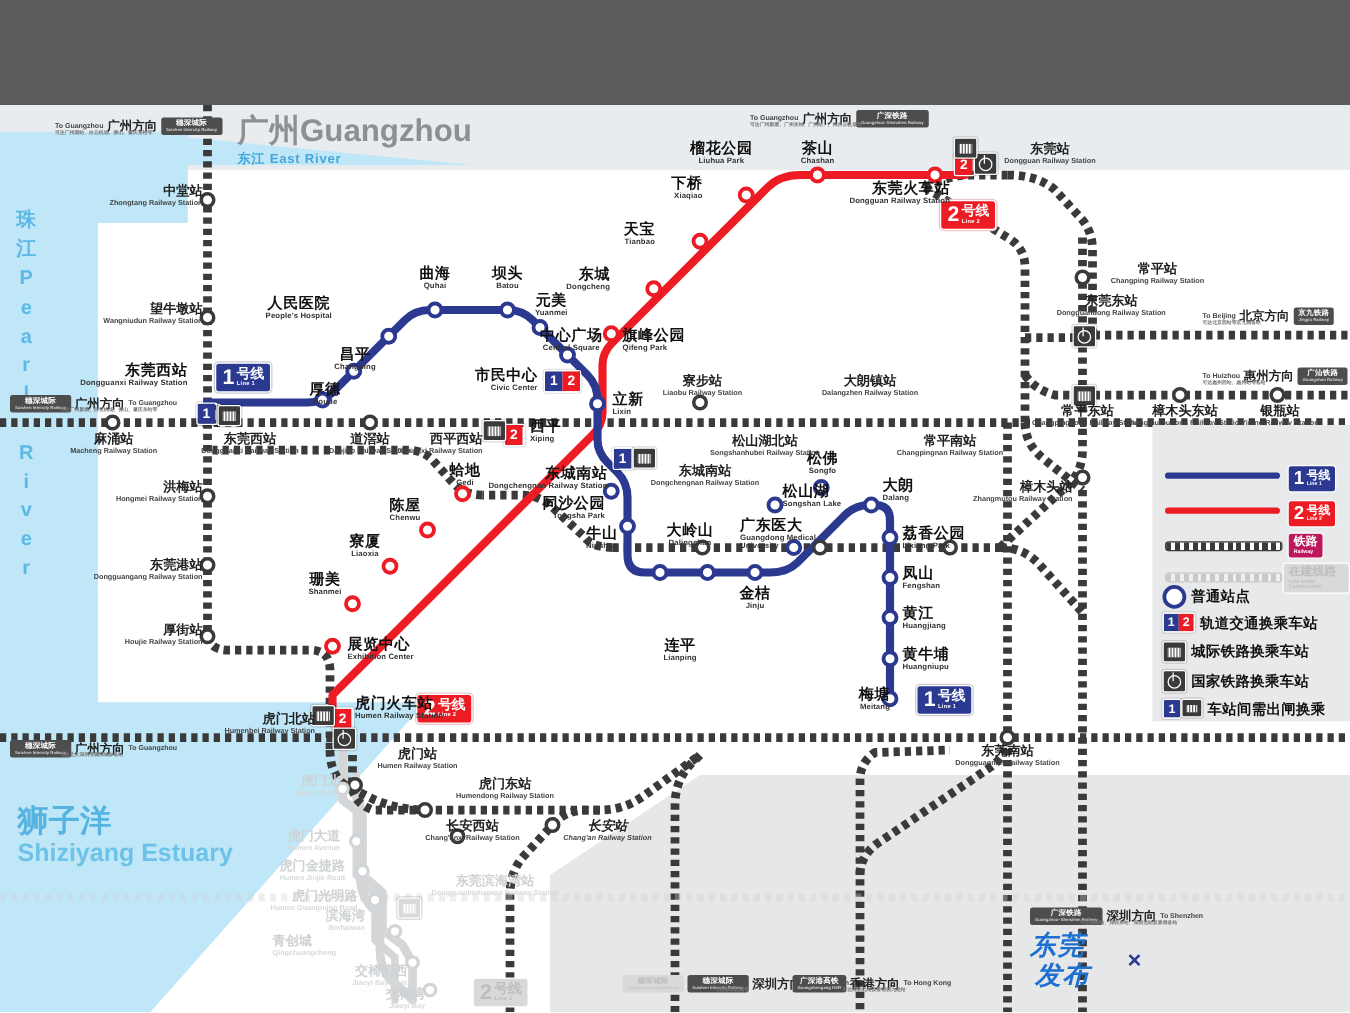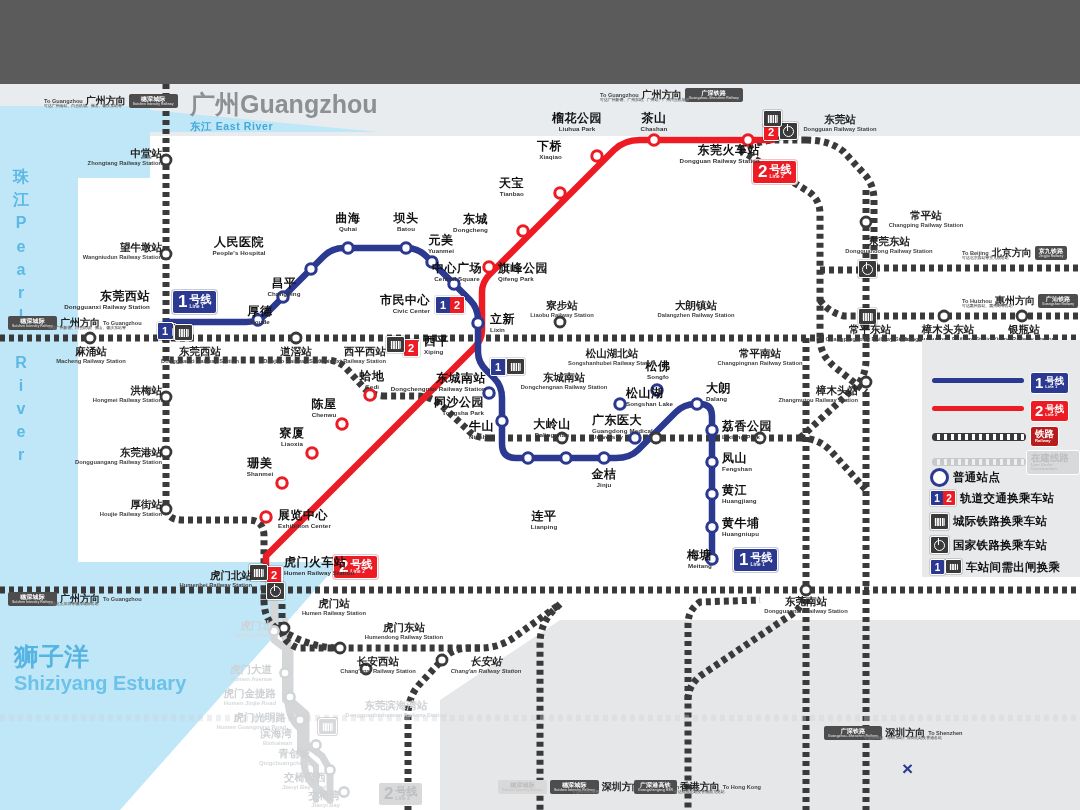--- a/index.html
+++ b/index.html
@@ -79,21 +79,21 @@
   .legline{width:92px;height:5px;border-radius:3px;}
   .legline.l1{background:#2b3990;}
   .legline.l2{background:#ed1c24;}
   .legline.rail{height:6px;background:repeating-linear-gradient(to right,#3a3a3a 0 4px,#ffffff 4px 7px);border:1px solid #3a3a3a;}
   .legline.uc{height:6px;background:repeating-linear-gradient(to right,#c7c9cb 0 4px,#eff0f1 4px 7px);border:1px solid #c7c9cb;}
   .legbadge{position:absolute;border-radius:3px;color:#fff;display:flex;align-items:center;gap:2px;padding:2px 4px 3px 4px;}
   .legbadge .n{font-size:15px;font-weight:bold;line-height:1;}
   .legbadge .s{display:flex;flex-direction:column;line-height:1;}
   .legbadge .s .a{font-size:9.5px;font-weight:bold;}
   .legbadge .s .b{font-size:4.2px;font-weight:bold;}
-  .legbadge.g{background:#b91c1c;}
+  .legbadge.g{background:#be185d;}
   .legbadge.g .a{font-size:9.5px;}
   .legbadge.lgt{background:#d8d9da;color:#bdbec0;}
   .legitem{position:absolute;display:flex;align-items:center;gap:4px;}
   .legitem .t{font-size:11.5px;font-weight:bold;color:#111;letter-spacing:.3px;}
   .dotico{width:13px;height:13px;border:3px solid #2b3990;border-radius:50%;background:#fff;}
 
   
   .logo-dg{position:absolute;left:824px;top:742px;width:74px;height:52px;}
   .logo-dg .l1,.logo-dg .l2{position:absolute;font-size:21px;font-weight:bold;color:#1d6fd0;letter-spacing:1px;font-style:italic;}
   .logo-dg .l1{left:0;top:0;}
@@ -683,21 +683,21 @@
       <span class="e">Humen Guangming Road</span>
     </div>
   <div class="rstn ghost right" style="left:336px;top:700px;width:120px;white-space:normal;">
     <span class="c">东莞滨海湾站</span>
       <span class="e">Dongguanbinhaiwan Railway Station</span>
     </div>
   <div class="rstn ghost left" style="left:200px;top:728px;width:92px;text-align:right;">
     <span class="c">滨海湾</span>
       <span class="e">Binhaiwan</span>
     </div>
-  <div class="rstn ghost left" style="left:218px;top:748px;width:92px;text-align:right;">
+  <div class="rstn ghost left" style="left:218px;top:748px;width:92px;text-align:left;">
     <span class="c">青创城</span>
       <span class="e">Qingchuangcheng</span>
     </div>
   <div class="rstn ghost left" style="left:226px;top:772px;width:100px;text-align:right;">
     <span class="c">交椅湾西</span>
       <span class="e">Jiaoyi Bay West</span>
     </div>
   <div class="rstn ghost left" style="left:244px;top:790px;width:96px;text-align:right;">
     <span class="c">交椅湾</span>
       <span class="e">Jiaoyi Bay</span>
@@ -866,15 +866,19 @@
           <span class="i1" style="width:13px;height:14px;font-size:10px;">1</span>
         </span>
         <span class="railbox" style="position:relative;left:0;top:0;width:15px;height:13px;">
             <span class="inner" style="width:9px;height:6px;"></span>
           </span>
       </span>
       <span class="t">车站间需出闸换乘</span>
     </div>
   </div>
 
+  <div class="logo-dg">
+    <span class="l1">东莞</span>
+    <span class="l2">发布</span>
+  </div>
   <div class="xmark">×</div>
 
 </div>
 
 </body></html>

